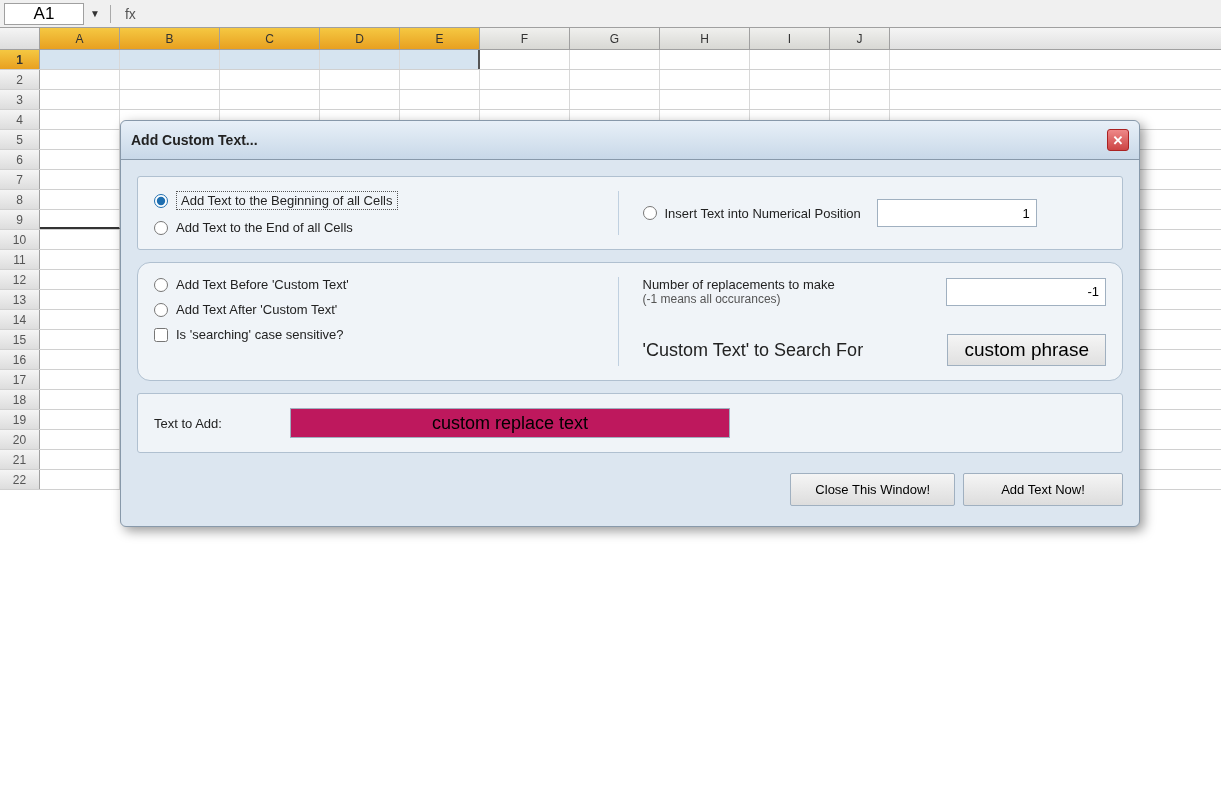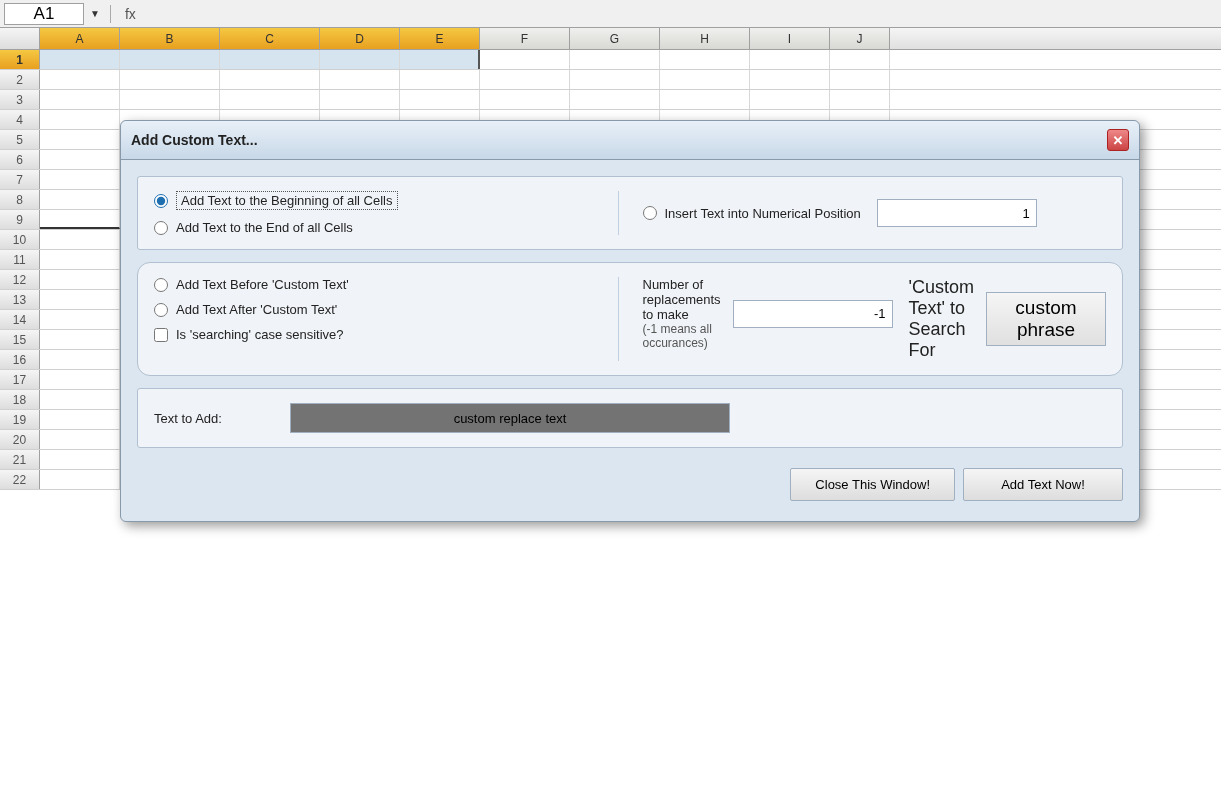--- a/index.html
+++ b/index.html
@@ -226,22 +226,22 @@
       width: 14px;
       height: 14px;
       cursor: pointer;
     }
 
     
     .text-input-wide {
       width: 440px;
       height: 30px;
       border: 1px solid #a0b0c0;
-      background: #737373;
-      font-size: 13px;
+      background: #be185d;
+      font-size: 18px;
       padding: 0 8px;
       text-align: center;
     }
 
     
     .bottom-section {
       display: flex;
       align-items: center;
       gap: 16px;
       background: #f0f4f8;
@@ -309,22 +309,22 @@
       flex: 1;
       display: flex;
       flex-direction: column;
       gap: 10px;
     }
     .second-right {
       flex: 1;
       border-left: 1px solid #c0d0e0;
       padding-left: 24px;
       display: flex;
-      flex-direction: row;
-      gap: 16px;
+      flex-direction: column;
+      gap: 28px;
     }
   </style>
 </head>
 <body>
 
 <div class="spreadsheet">
 
   <div class="formula-bar">
     <div class="cell-ref-box">
       <span>A1</span>

